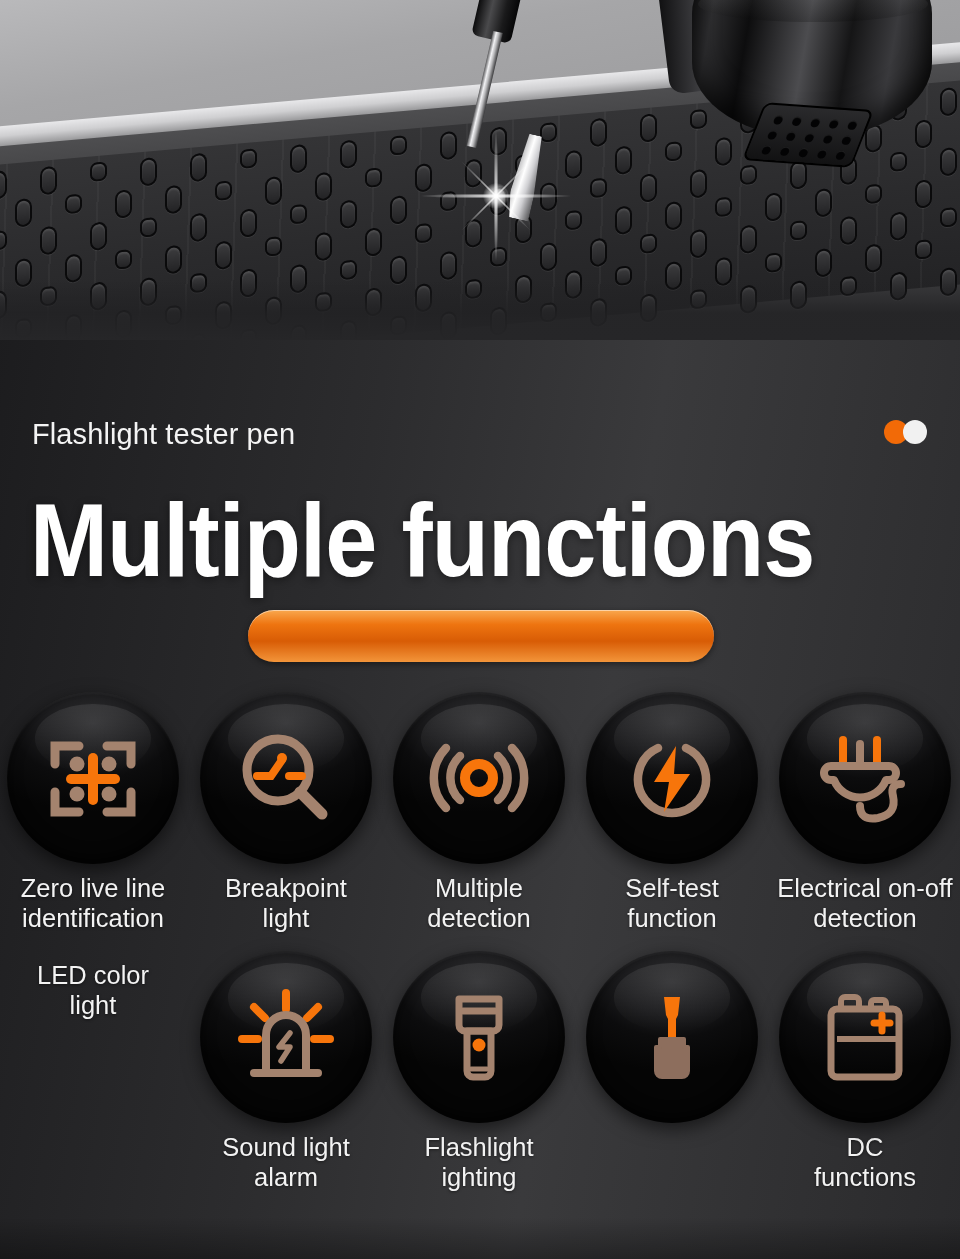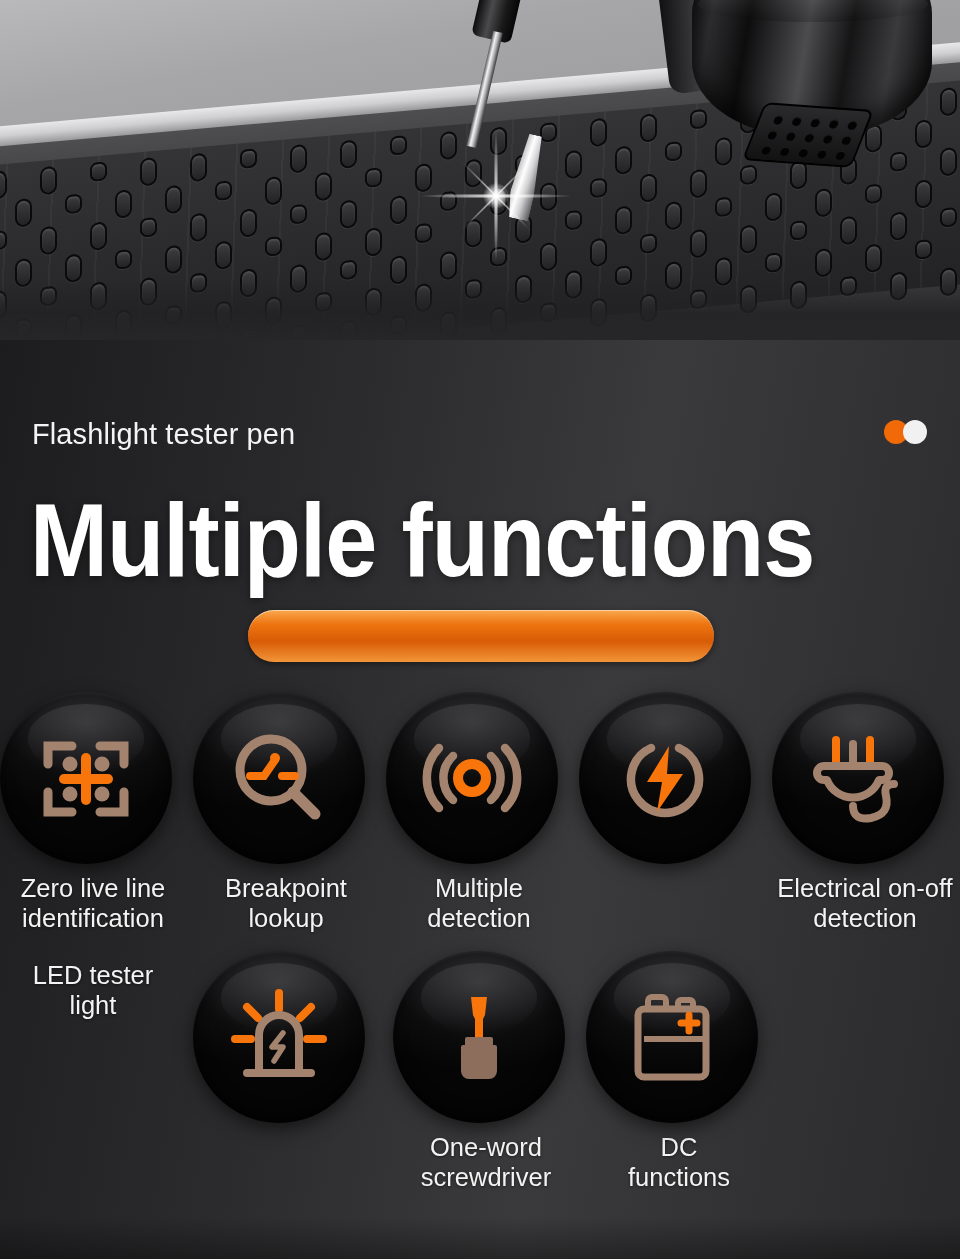--- a/index.html
+++ b/index.html
@@ -237,21 +237,21 @@
     font-size: 27px; font-weight: 700; color: #141414;
     letter-spacing: -.2px;
     transform: scaleX(0.97);
   }
 
   
   .grid {
     position: absolute; left: 0; top: 352px; width: 960px;
   }
   .row { display: flex; }
-  .cell { width: 186px; display: flex; flex-direction: column; }
+  .cell { width: 186px; display: flex; flex-direction: column; align-items: center; }
   .cell-gap { width: 7px; }
   .row + .row { margin-top: 18px; }
 
   .orb {
     position: relative;
     width: 172px; height: 172px; border-radius: 50%;
     background:
       radial-gradient(ellipse 78% 52% at 50% 18%, #2f2f31 0%, #1b1b1d 38%, #0c0c0d 62%, #050505 100%);
     box-shadow: 0 6px 18px rgba(0,0,0,.55),
                 inset 0 -6px 14px rgba(0,0,0,.7),
@@ -518,21 +518,21 @@
               <circle cx="44" cy="44" r="31" fill="none" stroke="#a4836e" stroke-width="9"></circle>
               <path d="M66 66 L88 88" stroke="#a4836e" stroke-width="11" stroke-linecap="round"></path>
               <g stroke="#f7750b" stroke-width="8" stroke-linecap="round" fill="none">
                 <path d="M23 50 L37 50 L48 34"></path>
                 <path d="M55 50 L68 50"></path>
               </g>
               <circle cx="48" cy="32" r="5" fill="#f7750b"></circle>
             </svg>
           </div>
           <div class="caption">Breakpoint
-lookup</div>
+light</div>
         </div>
         <div class="cell-gap"></div>
 
         <div class="cell">
           <div class="orb">
             <svg width="104" height="104" viewBox="0 0 104 104">
               <g fill="none" stroke="#a4836e" stroke-width="8.5" stroke-linecap="round">
                 <path d="M33 30 A30 30 0 0 0 33 74"></path>
                 <path d="M19 22 A43 43 0 0 0 19 82"></path>
                 <path d="M71 30 A30 30 0 0 1 71 74"></path>
@@ -546,20 +546,22 @@
         </div>
         <div class="cell-gap"></div>
 
         <div class="cell">
           <div class="orb">
             <svg width="104" height="104" viewBox="0 0 104 104">
               <path d="M38 22 A34 34 0 1 0 66 22" fill="none" stroke="#a4836e" stroke-width="8.5" stroke-linecap="round"></path>
               <path d="M56 20 L34 56 H49 L44 86 L70 48 H54 Z" fill="#f7750b"></path>
             </svg>
           </div>
+          <div class="caption">Self-test
+function</div>
         </div>
         <div class="cell-gap"></div>
 
         <div class="cell">
           <div class="orb">
             <svg width="104" height="104" viewBox="0 0 104 104">
               <g stroke-linecap="round" stroke-width="8">
                 <path d="M30 14 V36" stroke="#f7750b"></path>
                 <path d="M47 18 V36" stroke="#a4836e"></path>
                 <path d="M64 14 V36" stroke="#f7750b"></path>
@@ -569,54 +571,67 @@
             </svg>
           </div>
           <div class="caption">Electrical on-off
 detection</div>
         </div>
       </div>
 
       <div class="row">
 
         <div class="cell">
-          <div class="caption">LED tester
+          <div class="caption">LED color
 light</div>
         </div>
         <div class="cell-gap"></div>
 
         <div class="cell">
           <div class="orb">
             <svg width="104" height="104" viewBox="0 0 104 104">
               <g stroke="#f7750b" stroke-width="8" stroke-linecap="round">
                 <path d="M52 8 V24"></path>
                   <path d="M20 22 L31 33"></path>
                   <path d="M84 22 L73 33"></path>
                 <path d="M8 54 H24"></path>
                   <path d="M80 54 H96"></path>
               </g>
               <path d="M32 84 V50 a20 20 0 0 1 40 0 V84" fill="none" stroke="#a4836e" stroke-width="8" stroke-linejoin="round"></path>
               <path d="M20 88 H84" stroke="#a4836e" stroke-width="8" stroke-linecap="round"></path>
               <path d="M56 48 L45 62 H56 L47 76" fill="none" stroke="#a4836e" stroke-width="5.5" stroke-linejoin="round" stroke-linecap="round"></path>
             </svg>
           </div>
-        </div>
-        <div class="cell-gap"></div>
-
+          <div class="caption">Sound light
+alarm</div>
+        </div>
+        <div class="cell-gap"></div>
+
+        <div class="cell">
+          <div class="orb">
+            <svg width="104" height="104" viewBox="0 0 104 104">
+              <path d="M32 14 H72 V40 a6 6 0 0 1 -6 6 H38 a6 6 0 0 1 -6 -6 Z" fill="none" stroke="#a4836e" stroke-width="7" stroke-linejoin="round"></path>
+              <path d="M36 26 H68" stroke="#a4836e" stroke-width="7" stroke-linecap="round"></path>
+              <path d="M40 46 H64 V86 a6 6 0 0 1 -6 6 H46 a6 6 0 0 1 -6 -6 Z" fill="none" stroke="#a4836e" stroke-width="7" stroke-linejoin="round"></path>
+              <circle cx="52" cy="60" r="6.5" fill="#f7750b"></circle>
+              <path d="M44 84 H60" stroke="#a4836e" stroke-width="5" stroke-linecap="round"></path>
+            </svg>
+          </div>
+          <div class="caption">Flashlight
+ighting</div>
+        </div>
         <div class="cell-gap"></div>
 
         <div class="cell">
           <div class="orb">
             <svg width="104" height="104" viewBox="0 0 104 104">
               <path d="M44 12 H60 L58 30 L56 34 V56 H48 V34 L46 30 Z" fill="#f7750b"></path>
               <path d="M40 54 H64 V62 H68 V86 a6 6 0 0 1 -6 6 H42 a6 6 0 0 1 -6 -6 V62 H40 Z" fill="#8d6e5d" stroke="#8d6e5d" stroke-width="4" stroke-linejoin="round"></path>
             </svg>
           </div>
-          <div class="caption">One-word
-screwdriver</div>
         </div>
         <div class="cell-gap"></div>
 
         <div class="cell">
           <div class="orb">
             <svg width="104" height="104" viewBox="0 0 104 104">
               <path d="M24 24 H80 a6 6 0 0 1 6 6 V86 a6 6 0 0 1 -6 6 H24 a6 6 0 0 1 -6 -6 V30 a6 6 0 0 1 6 -6 Z" fill="none" stroke="#a4836e" stroke-width="7" stroke-linejoin="round"></path>
               <path d="M24 54 H86" stroke="#a4836e" stroke-width="6"></path>
               <path d="M28 24 V16 a4 4 0 0 1 4 -4 H42 a4 4 0 0 1 4 4 V24" fill="none" stroke="#a4836e" stroke-width="6" stroke-linejoin="round"></path>
               <path d="M58 24 V18 a3 3 0 0 1 3 -3 H70 a3 3 0 0 1 3 3 V24" fill="none" stroke="#a4836e" stroke-width="6" stroke-linejoin="round"></path>

